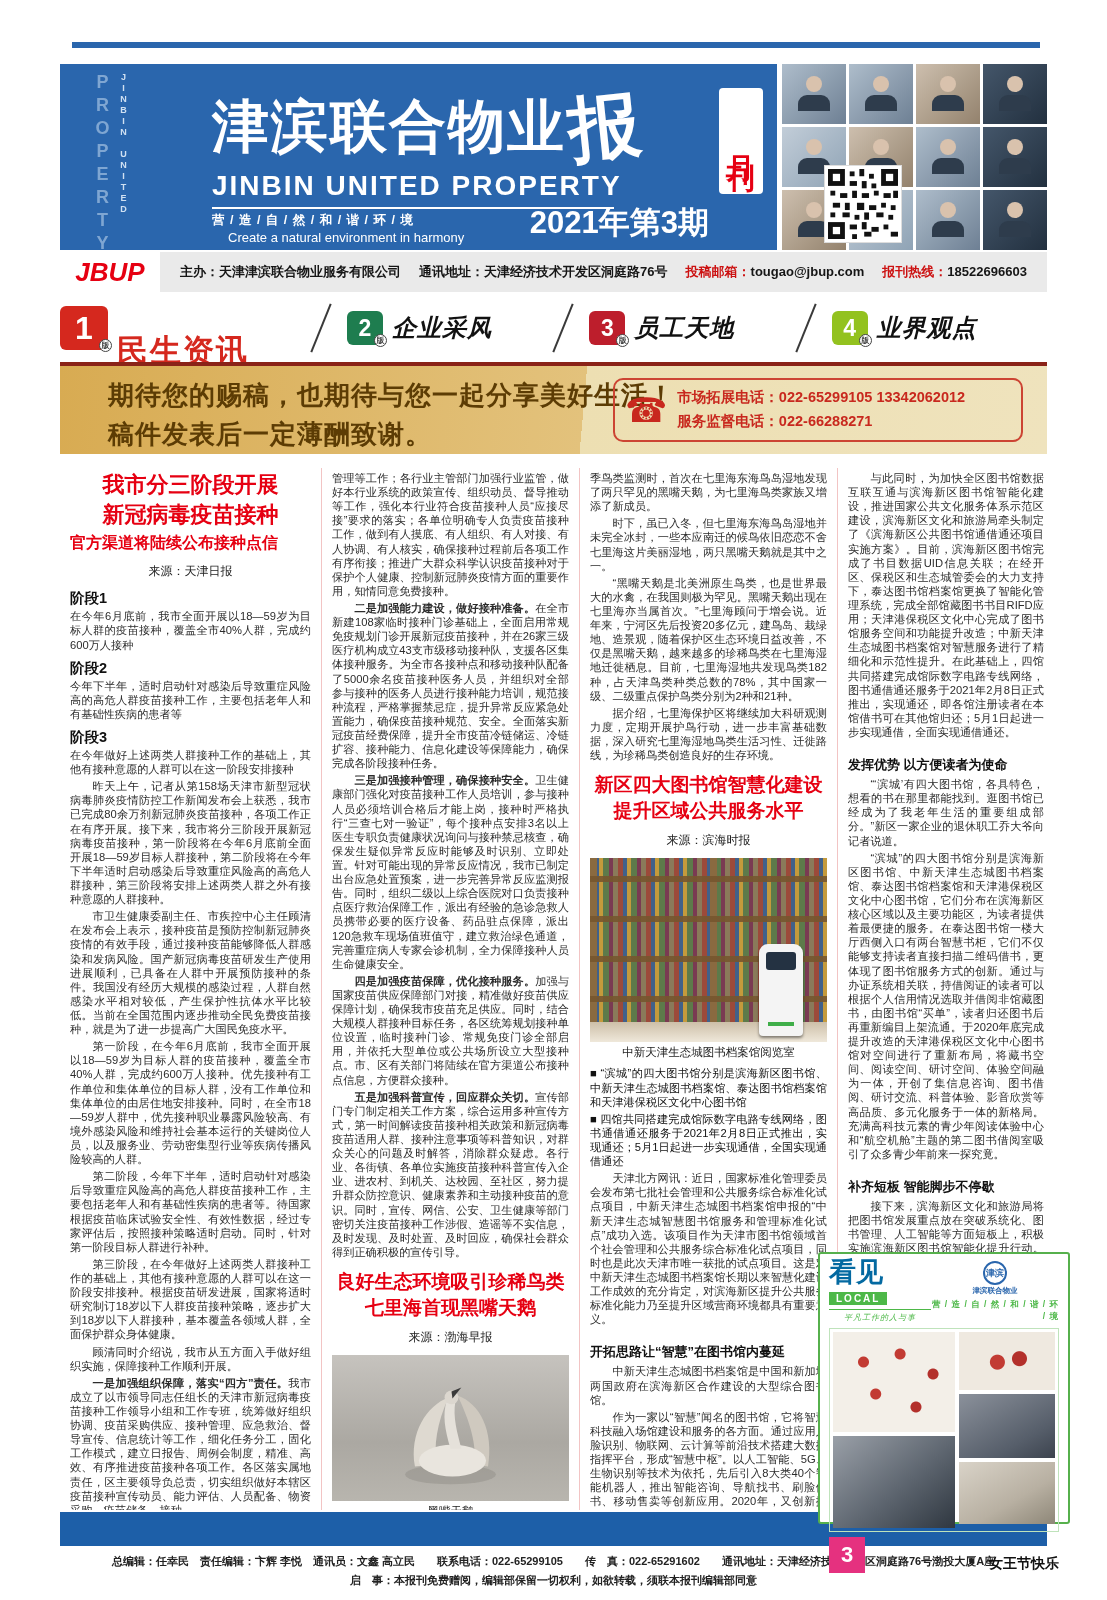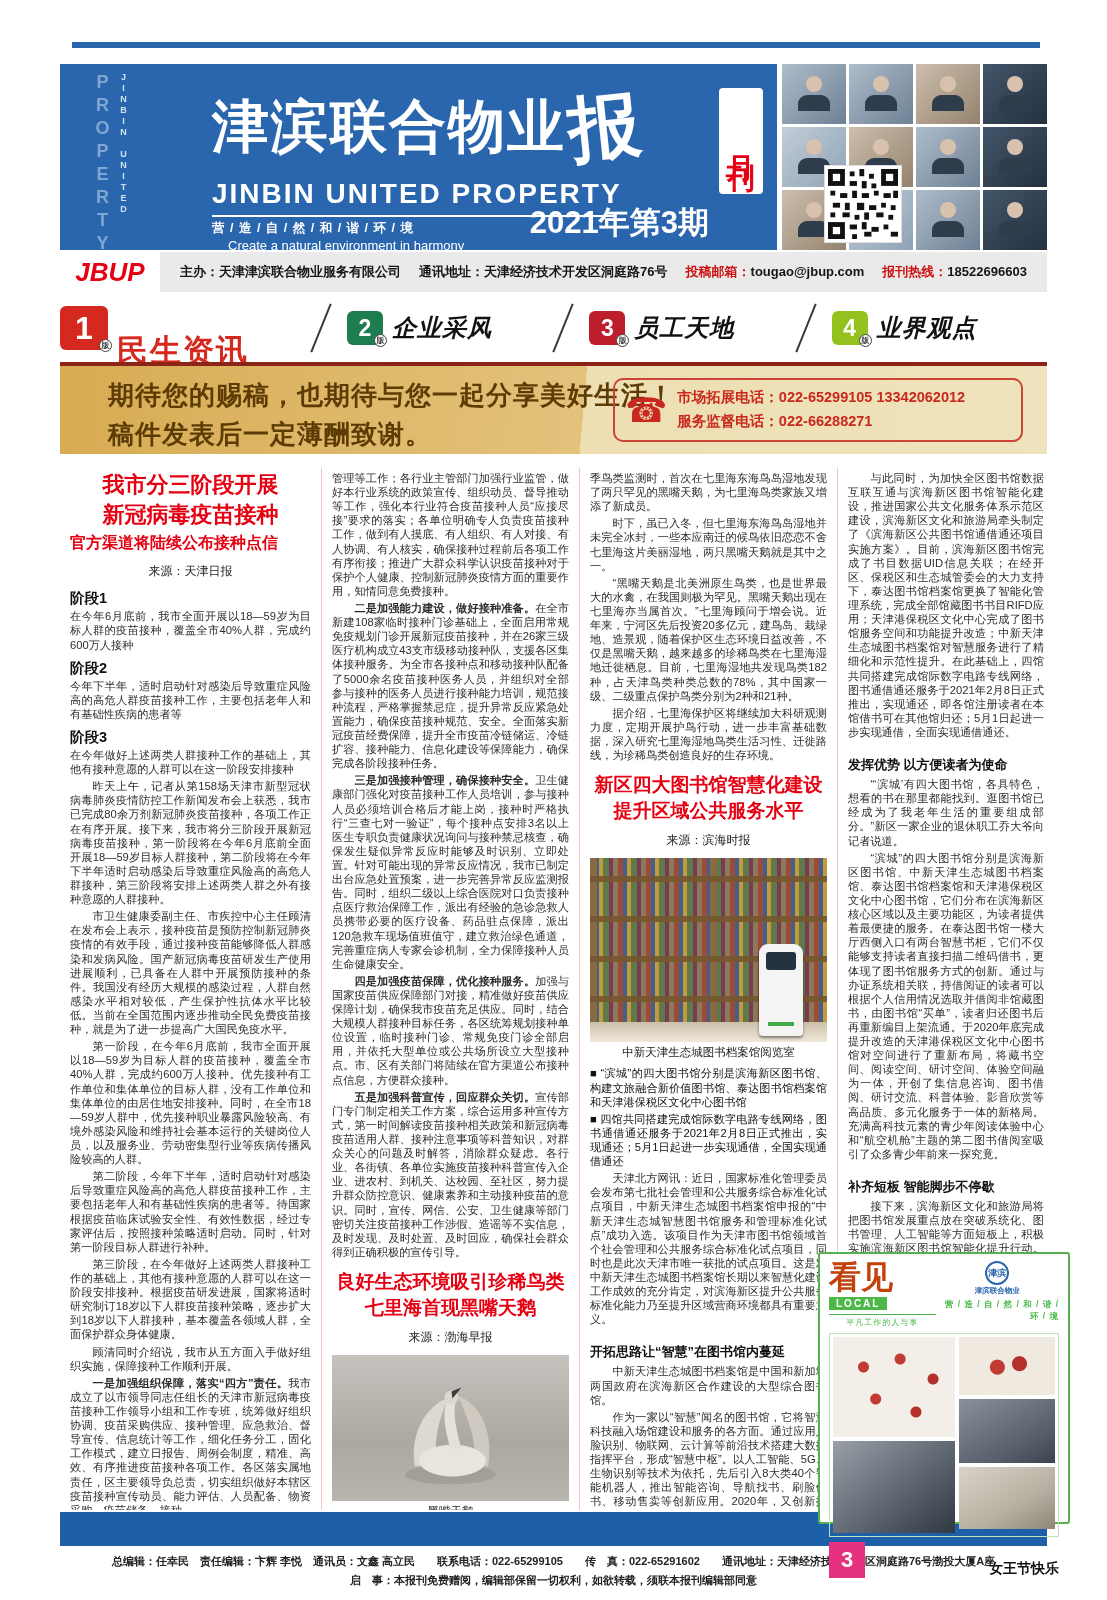--- a/index.html
+++ b/index.html
@@ -10,21 +10,21 @@
   .top-rule { position:absolute; left:72px; top:42px; width:968px; height:6px; background:#2a66ad; }
 
   
   .header { position:absolute; left:60px; top:64px; width:987px; height:186px; display:flex; }
   .side-strip { width:100px; background:#2a66ad; display:flex; justify-content:center; gap:6px; padding-top:8px; }
   .v-big { writing-mode:vertical-rl; text-orientation:upright; font-size:18px; font-weight:900; color:#7fa6d2; letter-spacing:3px; }
   .v-small { writing-mode:vertical-rl; text-orientation:upright; font-size:9px; font-weight:700; color:#cfe0f2; letter-spacing:1px; }
   .masthead { flex:1; background:#2a66ad; position:relative; padding:10px 0 0 52px; color:#fff; }
   .title-cn { font-size:57px; font-weight:900; letter-spacing:2px; }
   .title-accent { display:inline-block; font-family:"DejaVu Serif", serif; font-size:72px; font-weight:900; transform:rotate(-6deg) translateY(6px); margin-left:2px; }
-  .title-en { font-size:28px; font-weight:800; letter-spacing:2px; margin-top:8px; }
+  .title-en { font-size:28px; font-weight:800; letter-spacing:2px; margin-top:0px; }
   .slogan-box { border-top:2px solid #fff; width:402px; margin-top:5px; padding-top:3px; }
   .slogan-cn { font-size:12.5px; font-weight:700; letter-spacing:1px; }
   .slogan-en { font-size:13px; font-weight:400; margin-top:1px;margin-left:16px; }
   .edition-box { position:absolute; right:14px; top:24px; width:44px; height:106px; background:#fff; border-radius:4px; display:flex; align-items:center; justify-content:center; }
   .edition-box span { writing-mode:vertical-rl; text-orientation:upright; color:#e60012; font-size:29px; font-weight:900; letter-spacing:8px; }
   .issue { position:absolute; right:68px; bottom:6px; font-size:31px; font-weight:700; color:#fff; }
 
   .collage { width:270px; background:#fff; position:relative; display:grid; grid-template-columns:repeat(4,1fr); grid-auto-rows:1fr; gap:3px; padding-left:5px; }
   .ph { background:linear-gradient(135deg,#aebdcb,#6e8094); position:relative; overflow:hidden; }
   .ph:nth-child(3n) { background:linear-gradient(135deg,#cdbfae,#93826d); }
@@ -94,23 +94,23 @@
     background-color:#b08c5a; }
   .lib-photo .floor { position:absolute; left:0; right:0; bottom:0; height:20px; background:linear-gradient(#cdbfa8,#efe8da); }
   .robot { position:absolute; right:24px; bottom:6px; width:44px; height:92px; background:#f4f4f4; border-radius:9px 9px 4px 4px; box-shadow:0 2px 3px rgba(0,0,0,.45); }
   .robot::before { content:""; position:absolute; top:8px; left:7px; right:7px; height:18px; background:#243242; border-radius:3px; }
   .robot::after { content:""; position:absolute; bottom:10px; left:9px; right:9px; height:4px; background:#3fae49; }
   .caption { text-align:center; font-size:11.5px; color:#222; margin:3px 0 6px; }
 
   
   .promo { position:absolute; left:818px; top:1252px; width:252px; height:272px; background:#fff; border:2px solid #56b04c; border-radius:3px; padding:7px 9px; z-index:5; }
   .promo-head { display:flex; justify-content:space-between; align-items:flex-start; }
-  .kanjian-cn { font-family:Liberation Serif, serif; font-size:32px; font-weight:900; color:#c2410c; line-height:1; }
+  .kanjian-cn { font-family:Liberation Mono, monospace; font-size:27px; font-weight:900; color:#0369a1; line-height:1; }
   .kanjian-en { display:inline-block; background:#4db848; color:#fff; font-size:10px; font-weight:800; padding:1px 7px; letter-spacing:2px; margin-top:1px; }
-  .kanjian-tag { font-size:8px; color:#4db848; border-top:1px solid #4db848; margin-top:3px; padding-top:2px; letter-spacing:1px; text-align:center; }
+  .kanjian-tag { font-size:8px; color:#4db848; border-top:1px solid #4db848; margin-top:3px; padding-top:2px; letter-spacing:1px; text-align:center;font-style:italic; }
   .promo-brand { text-align:center; }
   .brand-icon { width:24px; height:24px; border-radius:50%; border:2px solid #2a66ad; color:#2a66ad; font-size:9px; font-weight:900; display:flex; align-items:center; justify-content:center; margin:0 auto; }
   .brand-name { font-size:7.5px; color:#2a66ad; font-weight:700; margin-top:1px; }
   .promo-slogan { font-size:8.5px; color:#4db848; font-weight:700; margin-top:3px; text-align:right; letter-spacing:1px; }
   .promo-grid { margin-top:5px; display:flex; gap:4px; border:1px solid #bfe3bb; padding:3px; }
   .pg-left { width:122px; display:flex; flex-direction:column; gap:4px; }
   .pg-right { flex:1; display:flex; flex-direction:column; gap:4px; }
   .pp { width:100%; }
   .cake1 { height:100px; background-color:#f3efe8;
     background-image:radial-gradient(circle at 25% 30%, #c23b33 5px, transparent 6px),
@@ -345,21 +345,21 @@
         <span>新区四大图书馆智慧化建设</span><br>
         <span>提升区域公共服务水平</span>
       </h2>
       <div class="source">来源：滨海时报</div>
       <div class="photo lib-photo">
         <div class="floor"></div>
         <div class="robot"></div>
       </div>
       <div class="caption">中新天津生态城图书档案馆阅览室</div>
       <div class="bullets">
-          <p class="para bullet">■ “滨城”的四大图书馆分别是滨海新区图书馆、构建文旅融合新价值图书馆、泰达图书馆档案馆和天津港保税区文化中心图书馆</p>
+          <p class="para bullet">■ “滨城”的四大图书馆分别是滨海新区图书馆、中新天津生态城图书档案馆、泰达图书馆档案馆和天津港保税区文化中心图书馆</p>
           <p class="para bullet">■ 四馆共同搭建完成馆际数字电路专线网络，图书通借通还服务于2021年2月8日正式推出，实现通还；5月1日起进一步实现通借，全国实现通借通还</p>
         </div>
       <div>
           <p class="para">天津北方网讯：近日，国家标准化管理委员会发布第七批社会管理和公共服务综合标准化试点项目，中新天津生态城图书档案馆申报的“中新天津生态城智慧图书馆服务和管理标准化试点”成功入选。该项目作为天津市图书馆领域首个社会管理和公共服务综合标准化试点项目，同时也是此次天津市唯一获批的试点项目。这是对中新天津生态城图书档案馆长期以来智慧化建设工作成效的充分肯定，对滨海新区提升公共服务标准化能力乃至提升区域营商环境都具有重要意义。</p>
         </div>
       <h3 class="subhead-black">开拓思路让“智慧”在图书馆内蔓延</h3>
       <div>
           <p class="para">中新天津生态城图书档案馆是中国和新加坡两国政府在滨海新区合作建设的大型综合图书馆。</p>
           <p class="para">作为一家以“智慧”闻名的图书馆，它将智慧科技融入场馆建设和服务的各方面。通过应用人脸识别、物联网、云计算等前沿技术搭建大数据指挥平台，形成“智慧中枢”。以人工智能、5G、生物识别等技术为依托，先后引入8大类40个智能机器人，推出智能咨询、导航找书、刷脸借书、移动售卖等创新应用。2020年，又创新推出智能分拣还书系统，机器人根据后台智能调度系统的指示分工协作，沿着最优路径完成图书的实时分拣和搬运。据统计，该系统每小时可分拣图书1500册，工作效率是传统人工分拣的10倍以上。夜间闭馆后，看似安静的图书馆内，还有3台智能盘点机器人在辛勤工作着，它们同时工作一晚上就能一次性完成全馆56万余册图书的自动盘点，相当于3名馆员半个月的工作量。</p>
         </div>

